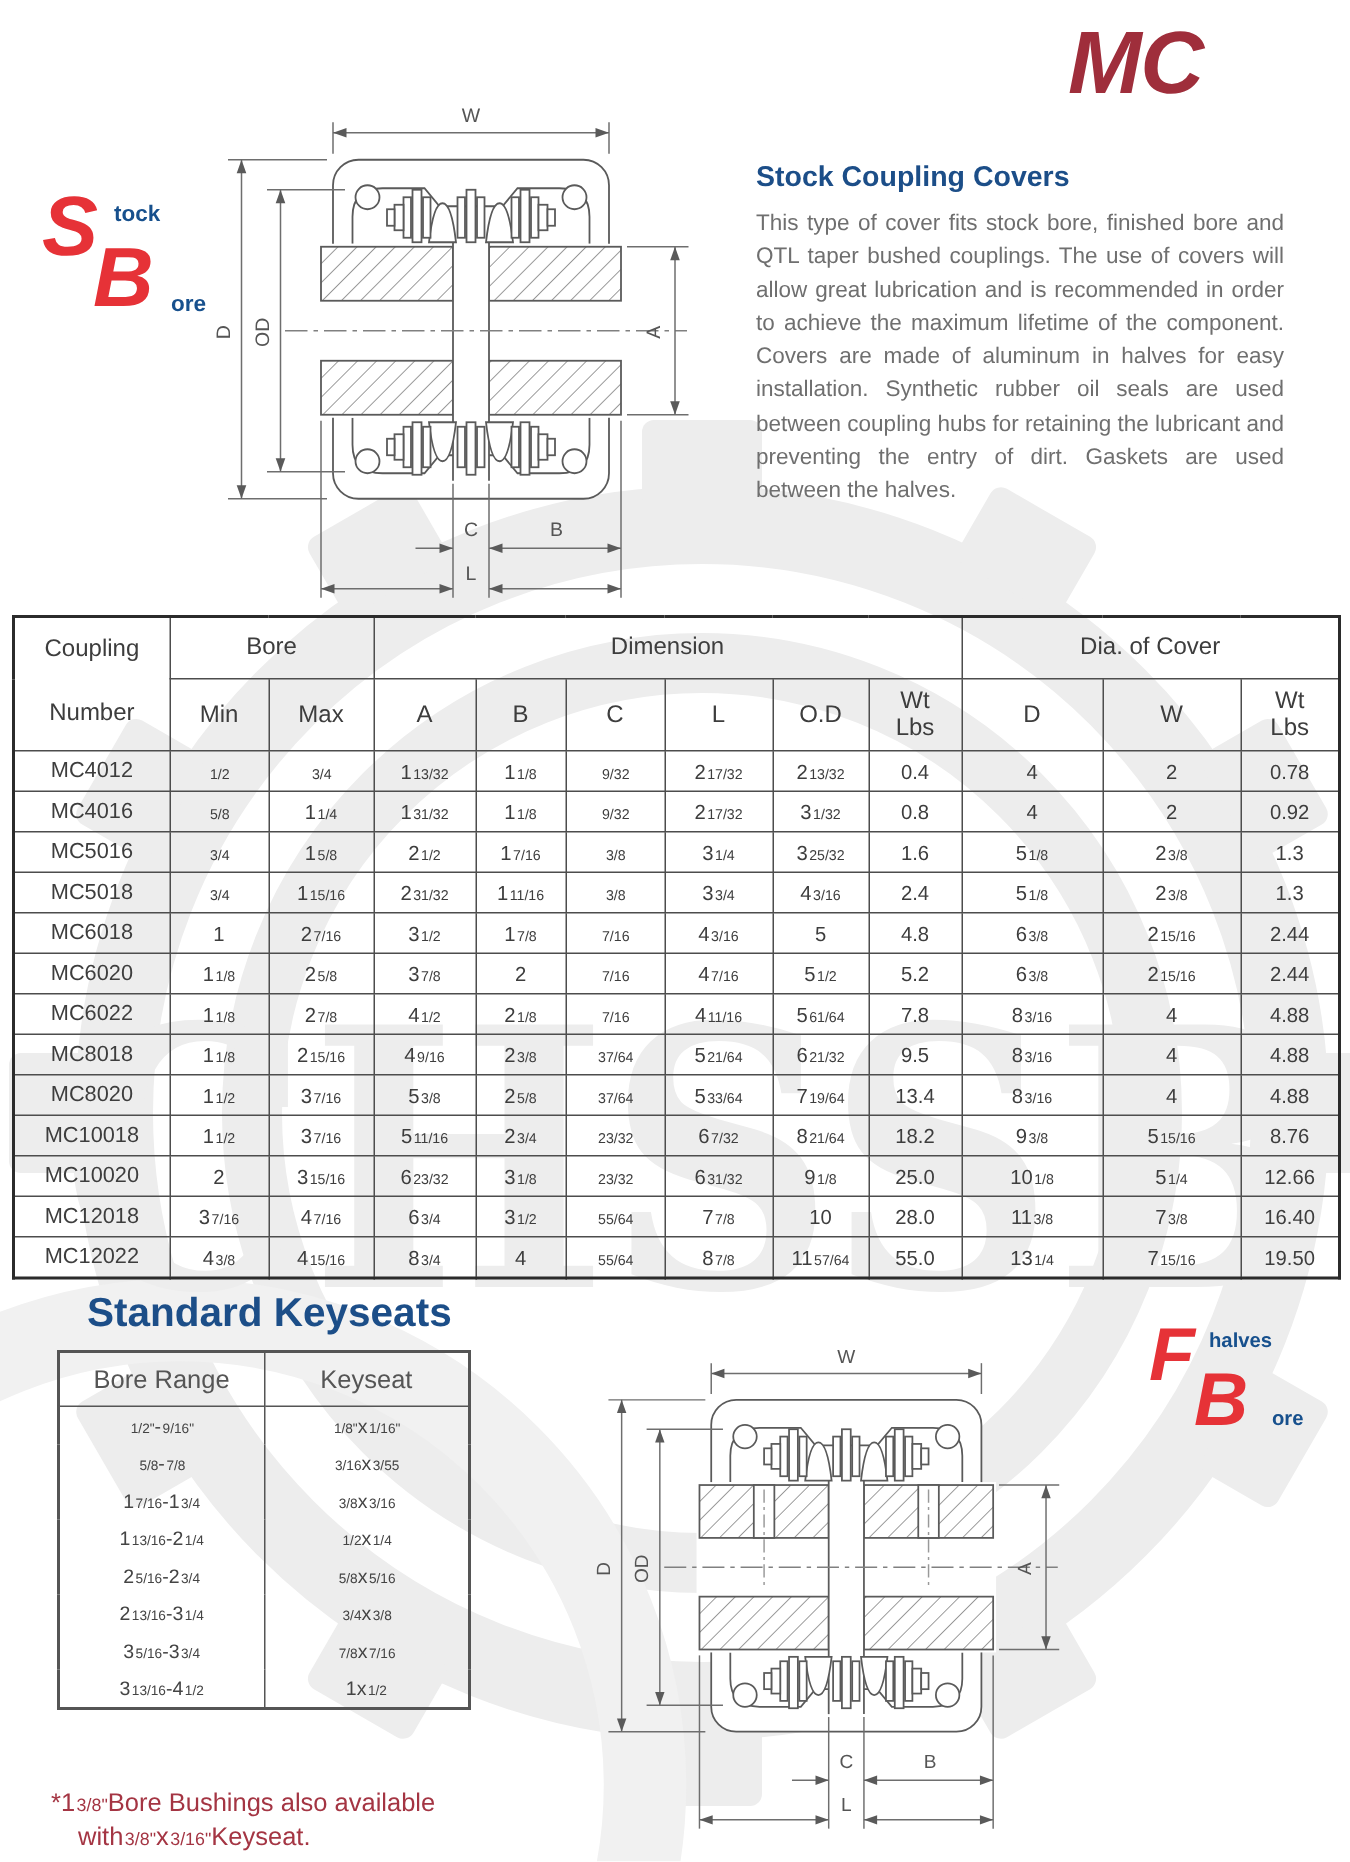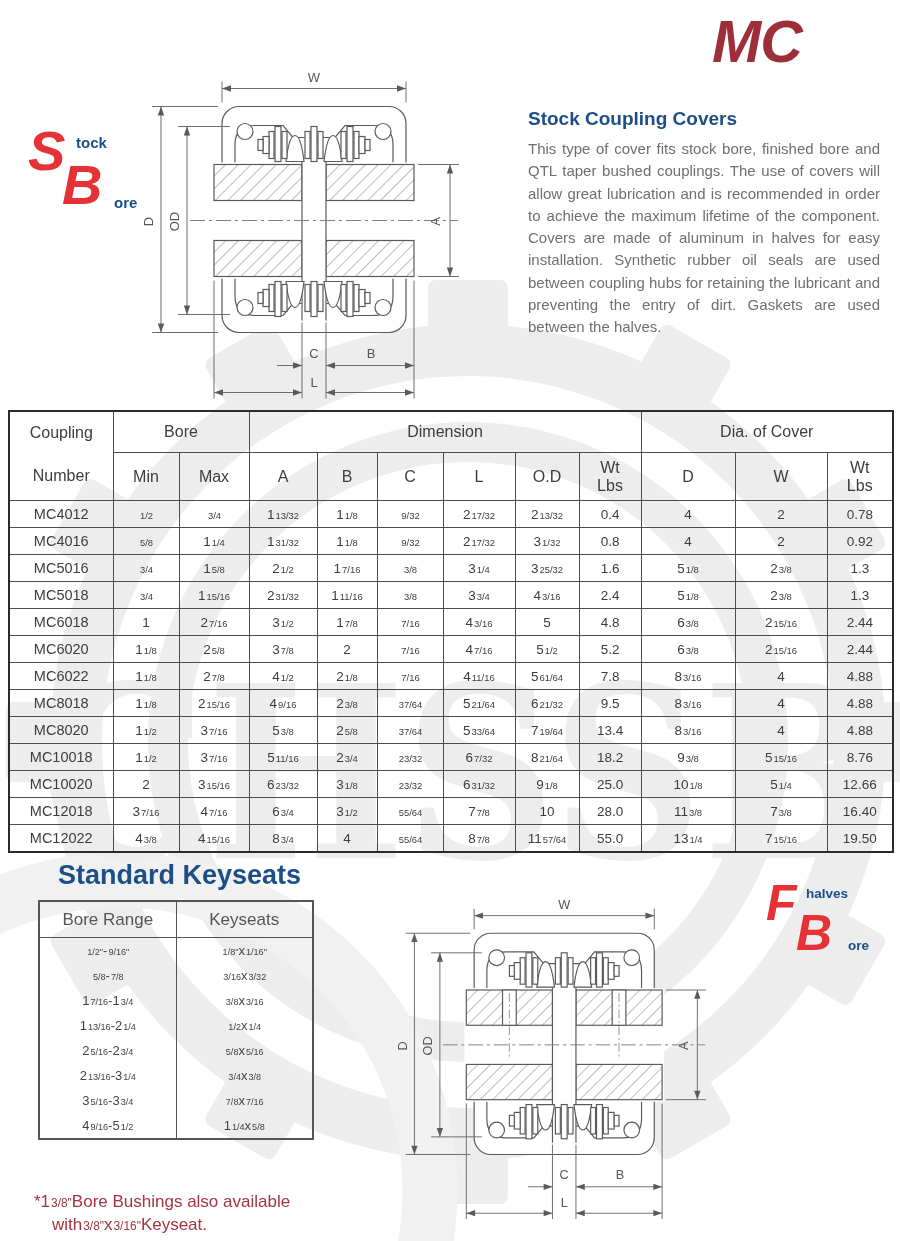--- a/index.html
+++ b/index.html
@@ -24,21 +24,21 @@
   #sb-logo .p2{left:48px;top:16px;font-size:15px;}
   #sb-logo .p3{left:34px;top:34px;font-size:56px;}
   #sb-logo .p4{left:86px;top:76px;font-size:15px;}
   #fb-logo{left:766px;top:874px;width:130px;height:100px;}
   #fb-logo .p1{left:0;top:0;font-size:50px;}
   #fb-logo .p2{left:40px;top:12px;font-size:13.5px;}
   #fb-logo .p3{left:30px;top:30px;font-size:50px;}
   #fb-logo .p4{left:82px;top:64px;font-size:13.5px;}
 
   
-  #covers{position:absolute;left:528px;top:108px;width:352px;}
+  #covers{position:absolute;left:504px;top:108px;width:352px;}
   #covers h2{margin:0 0 8px 0;font-size:19px;color:var(--title-blue);}
   #covers p{margin:0;font-size:15px;line-height:22.3px;color:var(--text-gray);text-align:justify;}
 
   
   .diagram{position:absolute;}
   #diagram-top{left:134px;top:64px;width:380px;height:346px;}
   #diagram-bottom{left:388px;top:886px;width:372px;height:350px;}
   .diagram svg .w{fill:#fff;stroke:#5a5a5a;stroke-width:1.2;}
   .diagram svg .n{fill:none;stroke:#5a5a5a;stroke-width:1.2;}
   .diagram svg .h{stroke:#5a5a5a;stroke-width:1.2;}
@@ -452,31 +452,31 @@
     <div id="ks-title">Standard Keyseats</div>
 
     <table id="ks-table">
       <colgroup>
           <col style="width:137px">
           <col style="width:137px">
         </colgroup>
       <thead>
         <tr>
           <th>Bore Range</th>
-          <th>Keyseats</th>
+          <th>Keyseat</th>
         </tr>
       </thead>
       <tbody id="ks-tbody">
           <tr>
             <td><span class="fr">1/2"</span>-<span class="fr">9/16"</span></td>
             <td><span class="fr">1/8"</span>x<span class="fr">1/16"</span></td>
           </tr>
           <tr>
             <td><span class="fr">5/8</span>-<span class="fr">7/8</span></td>
-            <td><span class="fr">3/16</span>x<span class="fr">3/32</span></td>
+            <td><span class="fr">3/16</span>x<span class="fr">3/55</span></td>
           </tr>
           <tr>
             <td>1<span class="fr">7/16</span>-1<span class="fr">3/4</span></td>
             <td><span class="fr">3/8</span>x<span class="fr">3/16</span></td>
           </tr>
           <tr>
             <td>1<span class="fr">13/16</span>-2<span class="fr">1/4</span></td>
             <td><span class="fr">1/2</span>x<span class="fr">1/4</span></td>
           </tr>
           <tr>
@@ -485,22 +485,22 @@
           </tr>
           <tr>
             <td>2<span class="fr">13/16</span>-3<span class="fr">1/4</span></td>
             <td><span class="fr">3/4</span>x<span class="fr">3/8</span></td>
           </tr>
           <tr>
             <td>3<span class="fr">5/16</span>-3<span class="fr">3/4</span></td>
             <td><span class="fr">7/8</span>x<span class="fr">7/16</span></td>
           </tr>
           <tr>
-            <td>4<span class="fr">9/16</span>-5<span class="fr">1/2</span></td>
-            <td>1<span class="fr">1/4</span>x<span class="fr">5/8</span></td>
+            <td>3<span class="fr">13/16</span>-4<span class="fr">1/2</span></td>
+            <td>1x<span class="fr">1/2</span></td>
           </tr>
         </tbody>
     </table>
 
     <div id="footnote">
       <div class="fn1">*1<span class="fr">3/8"</span>Bore Bushings also available</div>
       <div class="fn2">with<span class="fr">3/8"</span>x<span class="fr">3/16"</span>Keyseat.</div>
     </div>
 
     <div id="fb-logo" class="logo">

